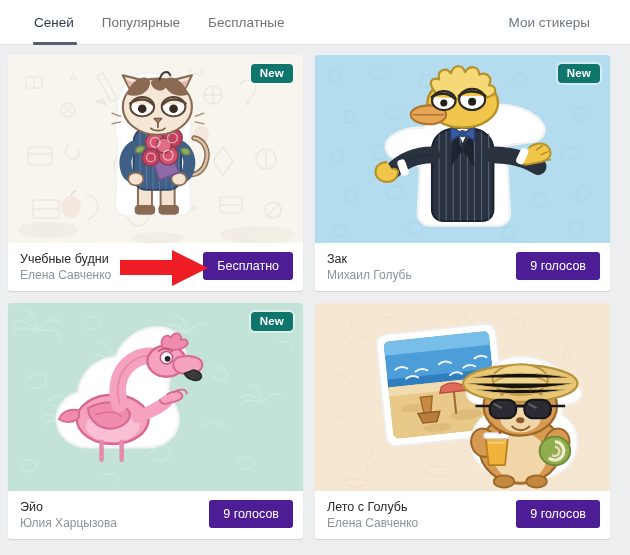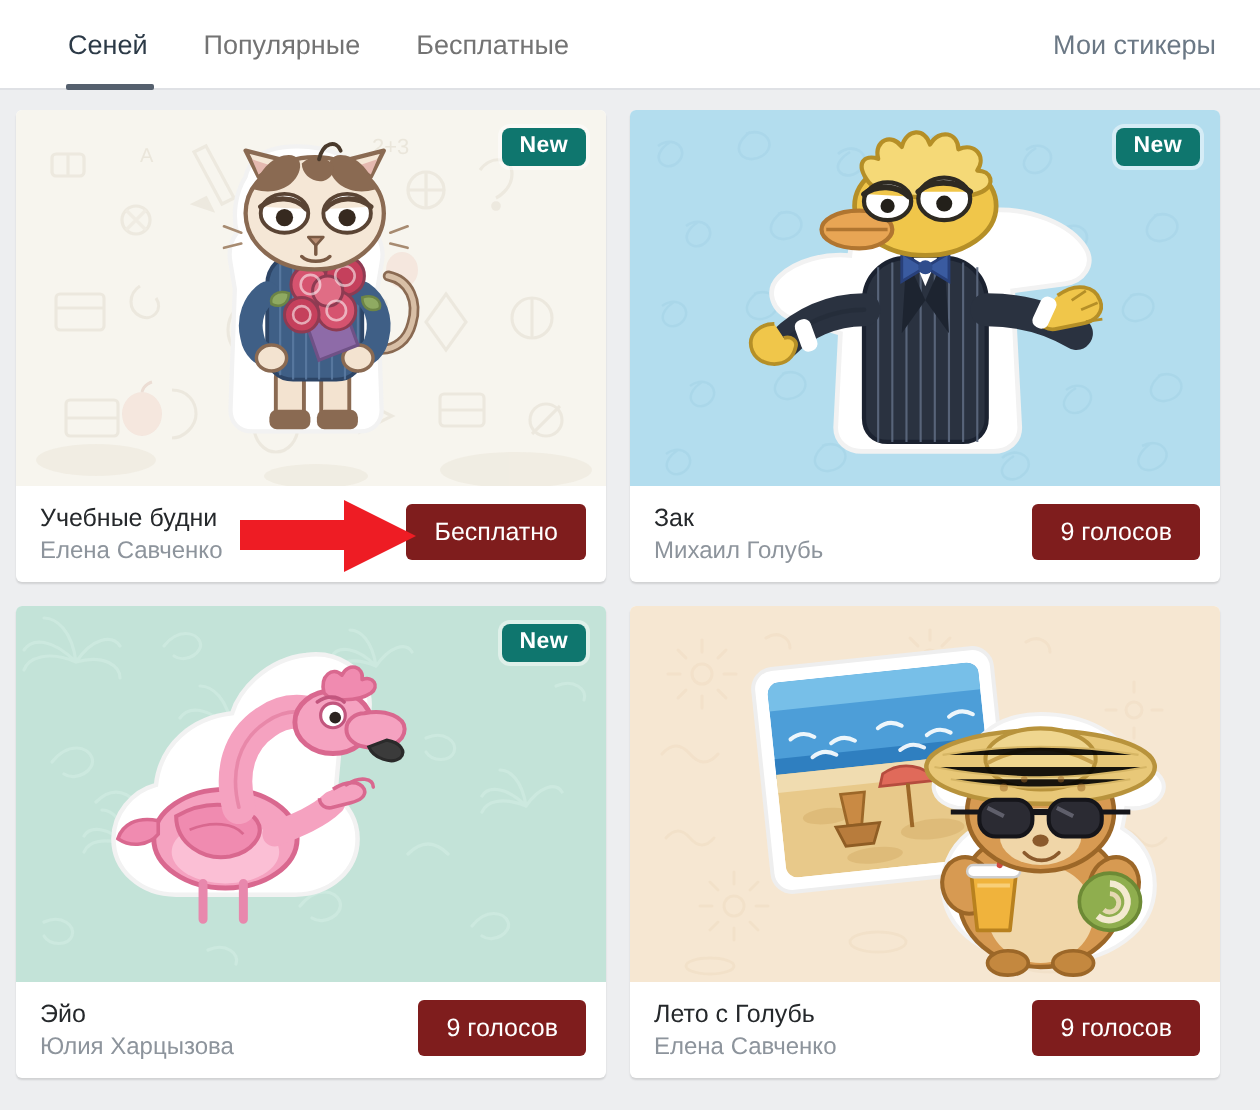--- a/index.html
+++ b/index.html
@@ -24,21 +24,21 @@
     padding: 0 14px; font-size: 13.5px; color: #737373; cursor: pointer;
     white-space: nowrap;
   }
   .tab:first-child { padding-left: 12px; }
   .tab.active { color: #2c3a47; }
   .tab.active::after {
     content: ""; position: absolute; left: 11px; right: 11px; bottom: 0;
     height: 3px; background: #55606e; border-radius: 1px;
   }
   .mystickers {
-    position: absolute; right: 22px; top: 0; height: 45px;
+    position: absolute; right: 40px; top: 0; height: 45px;
     display: flex; align-items: center;
     font-size: 13.5px; color: #6b7885; cursor: pointer; white-space: nowrap;
   }
 
   
   .grid {
     position: absolute; left: 8px; top: 55px; width: 614px;
     display: grid; grid-template-columns: 295px 295px; gap: 12px 12px;
   }
   .card {
@@ -59,21 +59,21 @@
 
   .foot {
     position: relative; height: 48px; padding: 8px 10px 0 12px;
     display: flex; align-items: flex-start; justify-content: space-between;
   }
   .meta { min-width: 0; padding-top: 1px; }
   .title { font-size: 12.5px; font-weight: normal; color: #25282b; line-height: 15px; white-space: nowrap; }
   .author { font-size: 12px; color: #8d949c; line-height: 17px; white-space: nowrap; }
   .actbtn {
     margin-top: 1px; flex: none;
-    background: #7f1d1d; color: #ffffff;
+    background: #4c1d95; color: #ffffff;
     font-size: 12.5px; border: none; border-radius: 3px;
     padding: 7px 14px; cursor: pointer; white-space: nowrap;
   }
 
   
   .arrow-anno {
     position: absolute; left: 118px; top: 249px; width: 92px; height: 38px;
     z-index: 30; pointer-events: none;
   }
 

